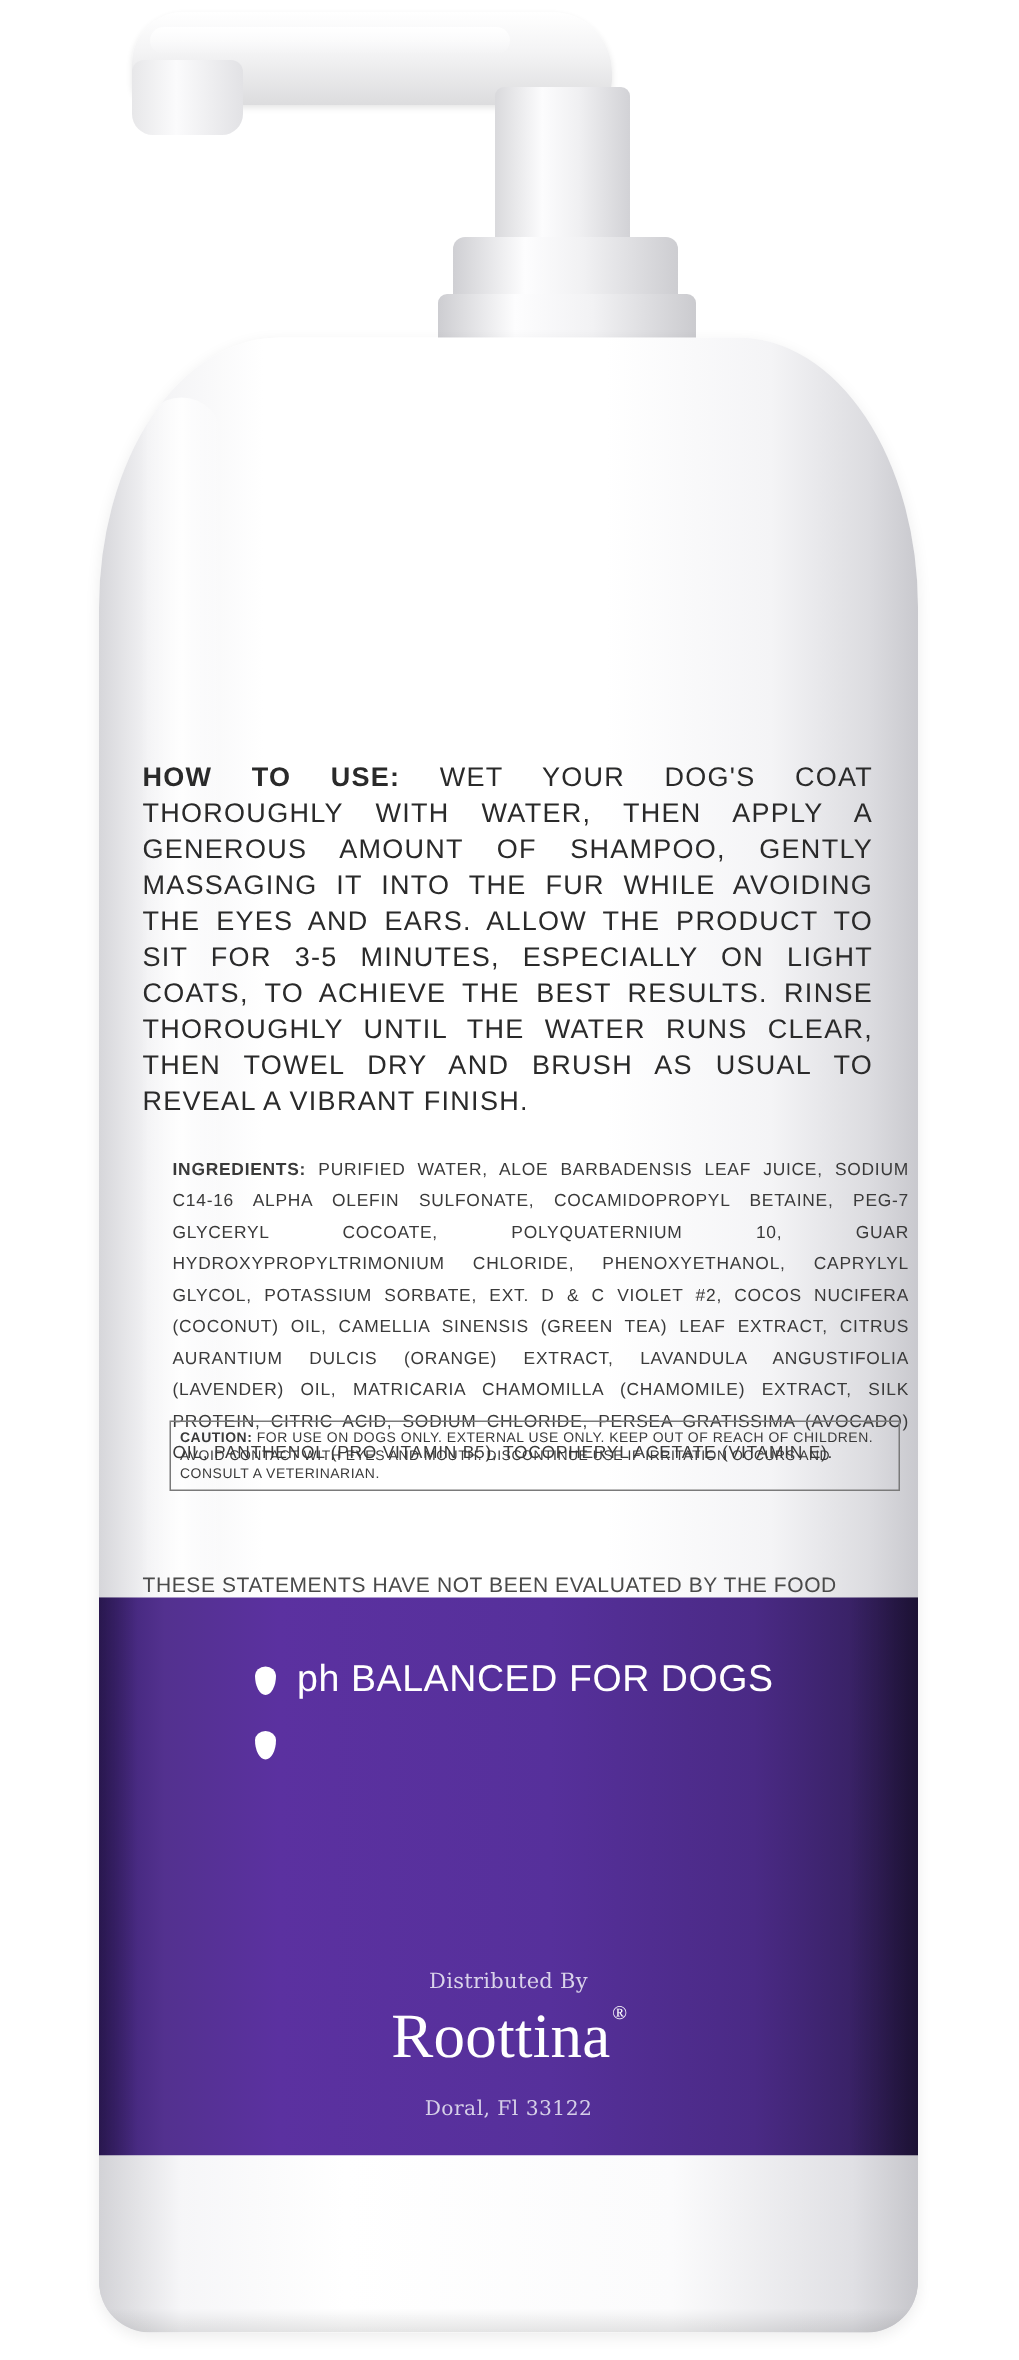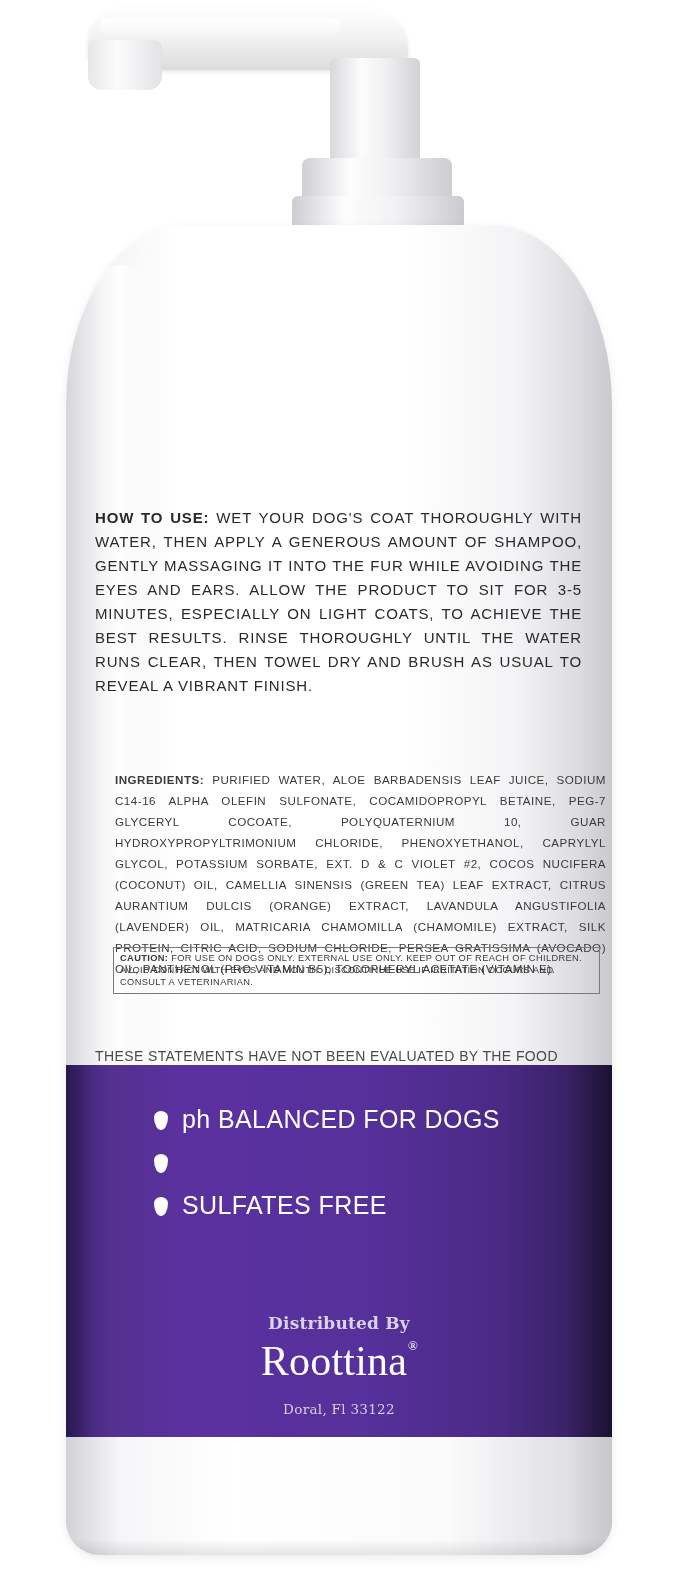--- a/index.html
+++ b/index.html
@@ -119,21 +119,21 @@
     top: 0;
     width: 546px;
   }
 
   .howto {
     position: absolute;
     left: 29px;
     top: 281px;
     width: 487px;
     color: #2a2a2a;
-    font-size: 15px;
+    font-size: 18px;
     line-height: 24px;
     letter-spacing: 0.85px;
     text-align: justify;
     text-transform: uppercase;
   }
   .howto b { font-weight: bold; }
 
   .ingredients {
     position: absolute;
     left: 29px;
@@ -198,21 +198,21 @@
     background:linear-gradient(90deg,rgba(0,0,0,0.30),rgba(0,0,0,0));
   }
   .purple-panel:after{
     content:"";
     position:absolute; right:0; top:0; width:46px; height:100%;
     background:linear-gradient(270deg,rgba(0,0,0,0.34),rgba(0,0,0,0));
   }
 
   .claims {
     position: absolute;
-    left: 88px;
+    left: 104px;
     top: 34px;
     width: 400px;
   }
   .claim {
     display: flex;
     align-items: center;
     height: 41px;
     margin-bottom: 2px;
   }
   .drop {
@@ -238,24 +238,23 @@
   .brand-block {
     position: absolute;
     left: 0;
     top: 248px;
     width: 546px;
     text-align: center;
     color: #e7e2f2;
   }
   .dist-by {
     font-family: "DejaVu Serif", serif;
-    font-size: 17px;
+    font-size: 14px;
     letter-spacing: 0.2px;
     color: #d9d3ea;
-    font-weight: bold;
   }
   .brand-name {
     font-family: Liberation Serif, serif;
     font-size: 42px;
     line-height: 46px;
     color: #ffffff;
     letter-spacing: 0.2px;
     position: relative;
     display: inline-block;
   }
@@ -329,24 +328,20 @@
 
           <div class="claim">
             <span class="drop"></span>
             <span class="claim-text lower">ph BALANCED FOR DOGS</span>
           </div>
 
           <div class="claim">
             <span class="drop"></span>
           </div>
 
-          <div class="claim">
-            <span class="drop"></span>
-            <span class="claim-text">SULFATES FREE</span>
-          </div>
 
 
 
         </div>
 
         <div class="brand-block">
           <div class="dist-by">Distributed By</div>
           <div class="brand-name">
             <span>Roottina</span><span class="brand-reg">®</span>
           </div>

